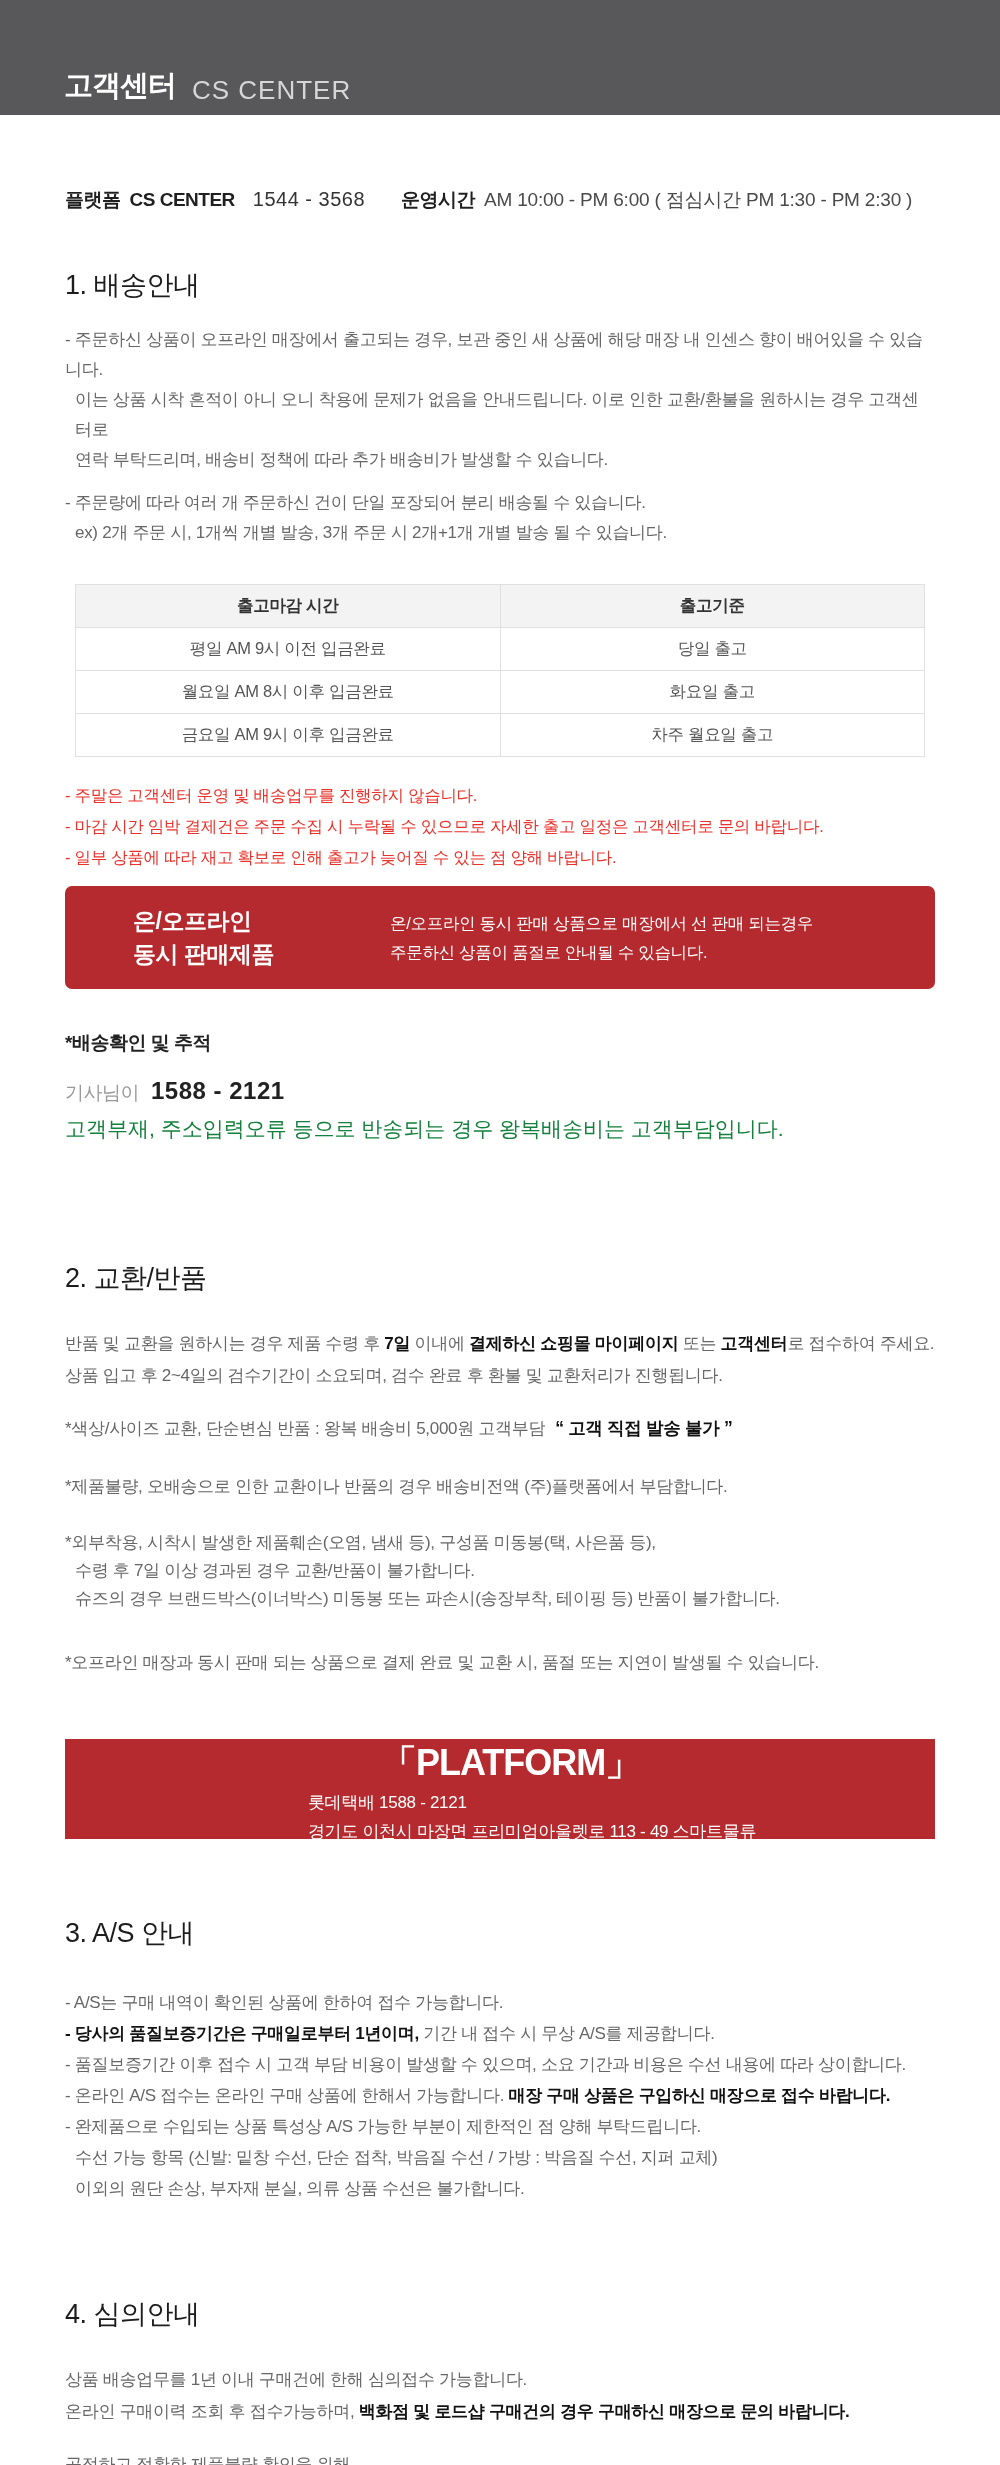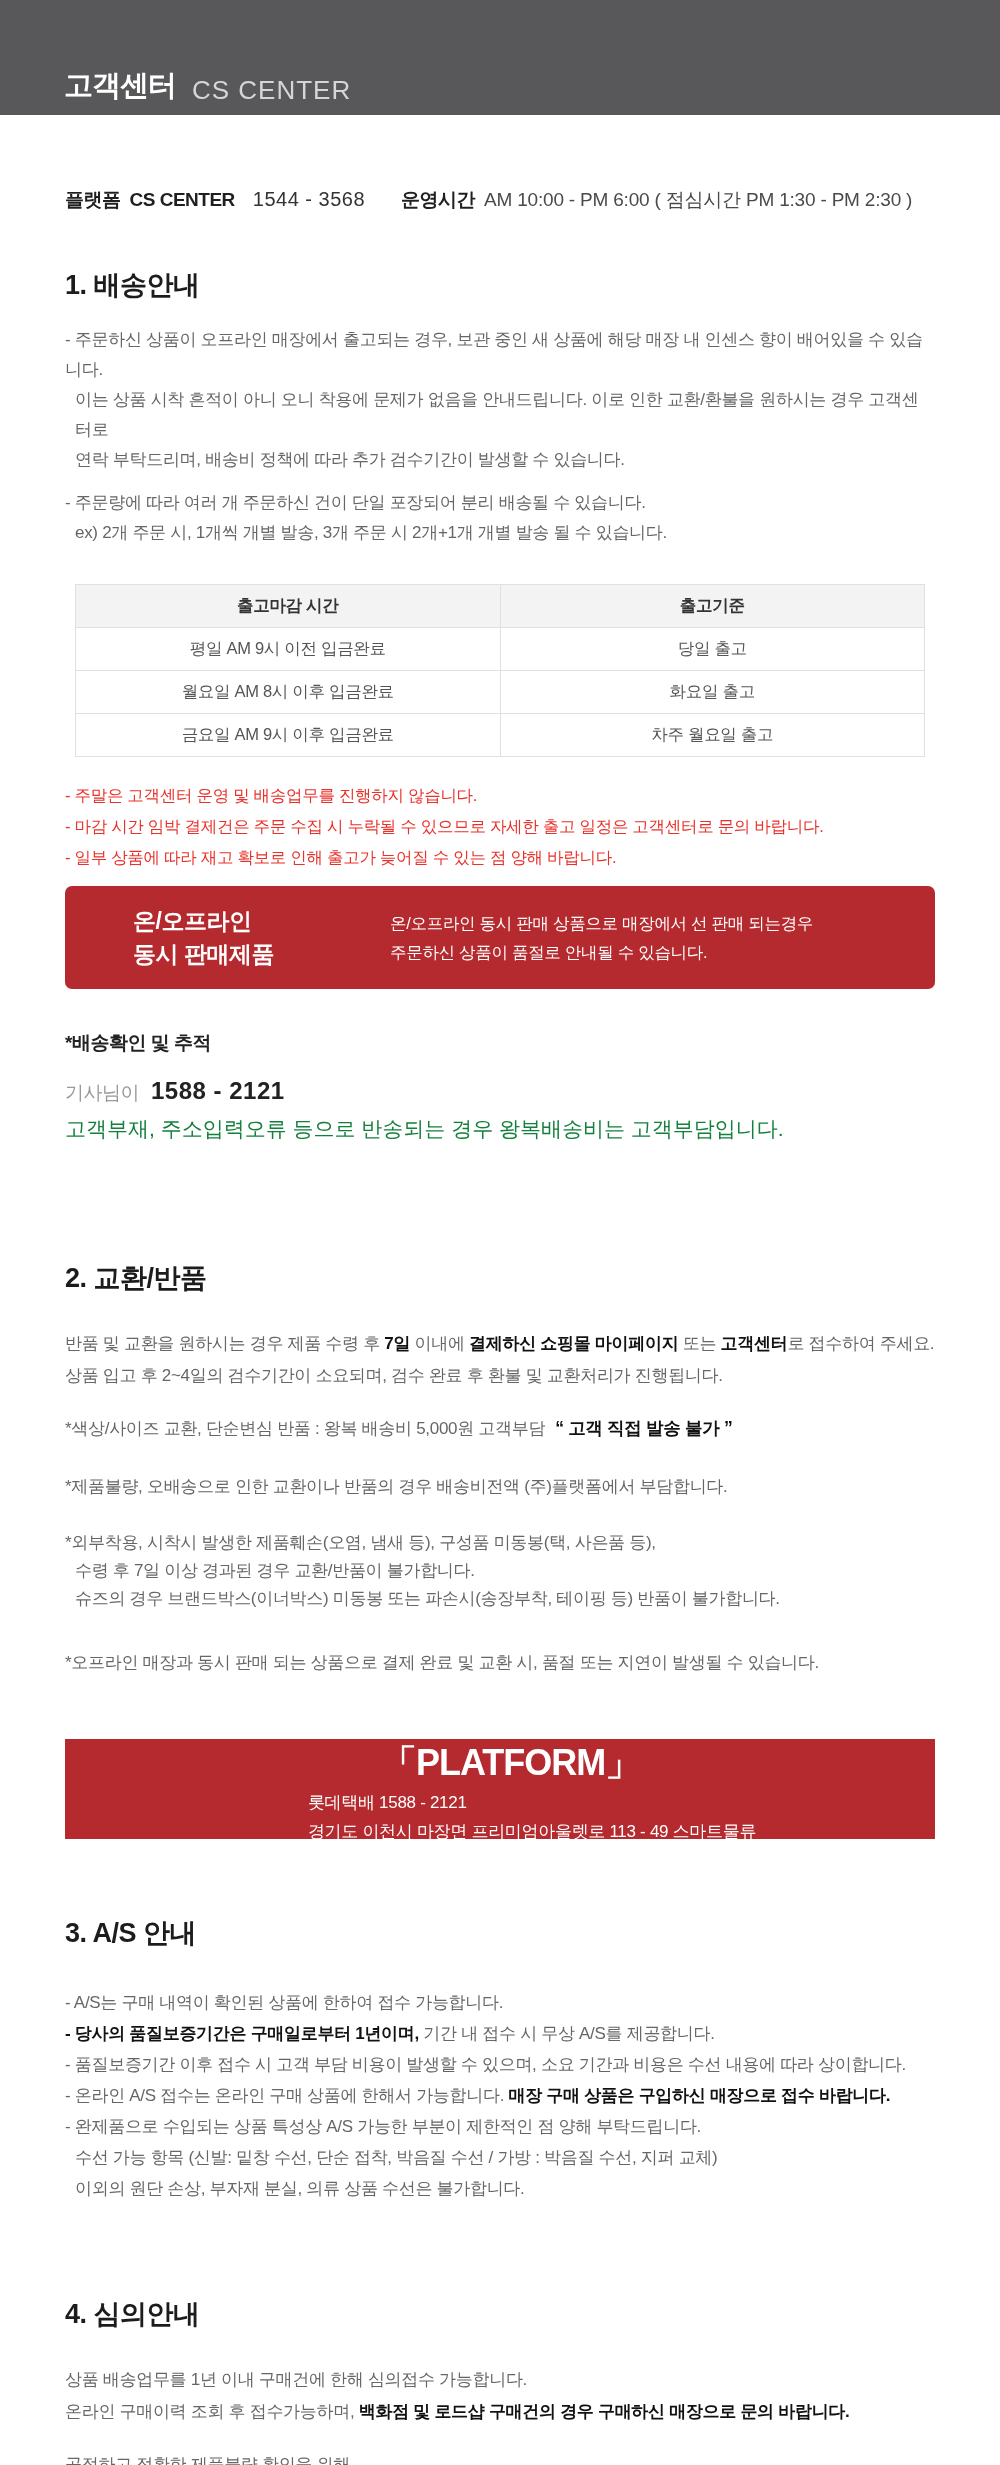--- a/index.html
+++ b/index.html
@@ -20,21 +20,21 @@
   .content { padding:0 65px; }
 
   
   .infobar { margin-top:72px; display:flex; align-items:baseline; font-size:19px; color:#3a3a3a; white-space:nowrap; }
   .infobar .b { font-weight:700; color:#1f1f1f; letter-spacing:-0.5px; }
   .infobar .sp-s { width:9px; display:inline-block; }
   .infobar .phone { font-size:20px; letter-spacing:0.5px; color:#333; }
   .infobar .gap { width:36px; display:inline-block; }
   .infobar .hours { color:#4a4a4a; letter-spacing:-0.2px; }
 
-  h2.sec { font-size:27px; font-weight:700; color:#1c1c1c; letter-spacing:-0.5px; }
+  h2.sec { font-size:27px; font-weight:400; color:#1c1c1c; letter-spacing:-0.5px; }
   .h-ship { margin-top:54px; }
   .h-exch { margin-top:120px; }
   .h-as   { margin-top:76px; }
   .h-rev  { margin-top:92px; }
 
   p { font-size:17px; line-height:30px; color:#666; letter-spacing:-0.3px; }
   .para1 { margin-top:22px; }
   .para1 .indent, .para-ind { padding-left:10px; }
   .para2 { margin-top:13px; }
 
@@ -109,21 +109,21 @@
     <span class="b">운영시간</span>
       <span class="sp-s"></span>
     <span class="hours">AM 10:00 - PM 6:00 ( 점심시간 PM 1:30 - PM 2:30 )</span>
   </div>
 
   <h2 class="sec h-ship">1. 배송안내</h2>
 
   <div class="para1">
     <p>- 주문하신 상품이 오프라인 매장에서 출고되는 경우, 보관 중인 새 상품에 해당 매장 내 인센스 향이 배어있을 수 있습니다.</p>
     <p class="indent">이는 상품 시착 흔적이 아니 오니 착용에 문제가 없음을 안내드립니다. 이로 인한 교환/환불을 원하시는 경우 고객센터로</p>
-    <p class="indent">연락 부탁드리며, 배송비 정책에 따라 추가 검수기간이 발생할 수 있습니다.</p>
+    <p class="indent">연락 부탁드리며, 배송비 정책에 따라 추가 배송비가 발생할 수 있습니다.</p>
   </div>
 
   <div class="para2">
     <p>- 주문량에 따라 여러 개 주문하신 건이 단일 포장되어 분리 배송될 수 있습니다.</p>
     <p class="para-ind">ex) 2개 주문 시, 1개씩 개별 발송, 3개 주문 시 2개+1개 개별 발송 될 수 있습니다.</p>
   </div>
 
   <table class="ship">
     <thead>
       <tr>

